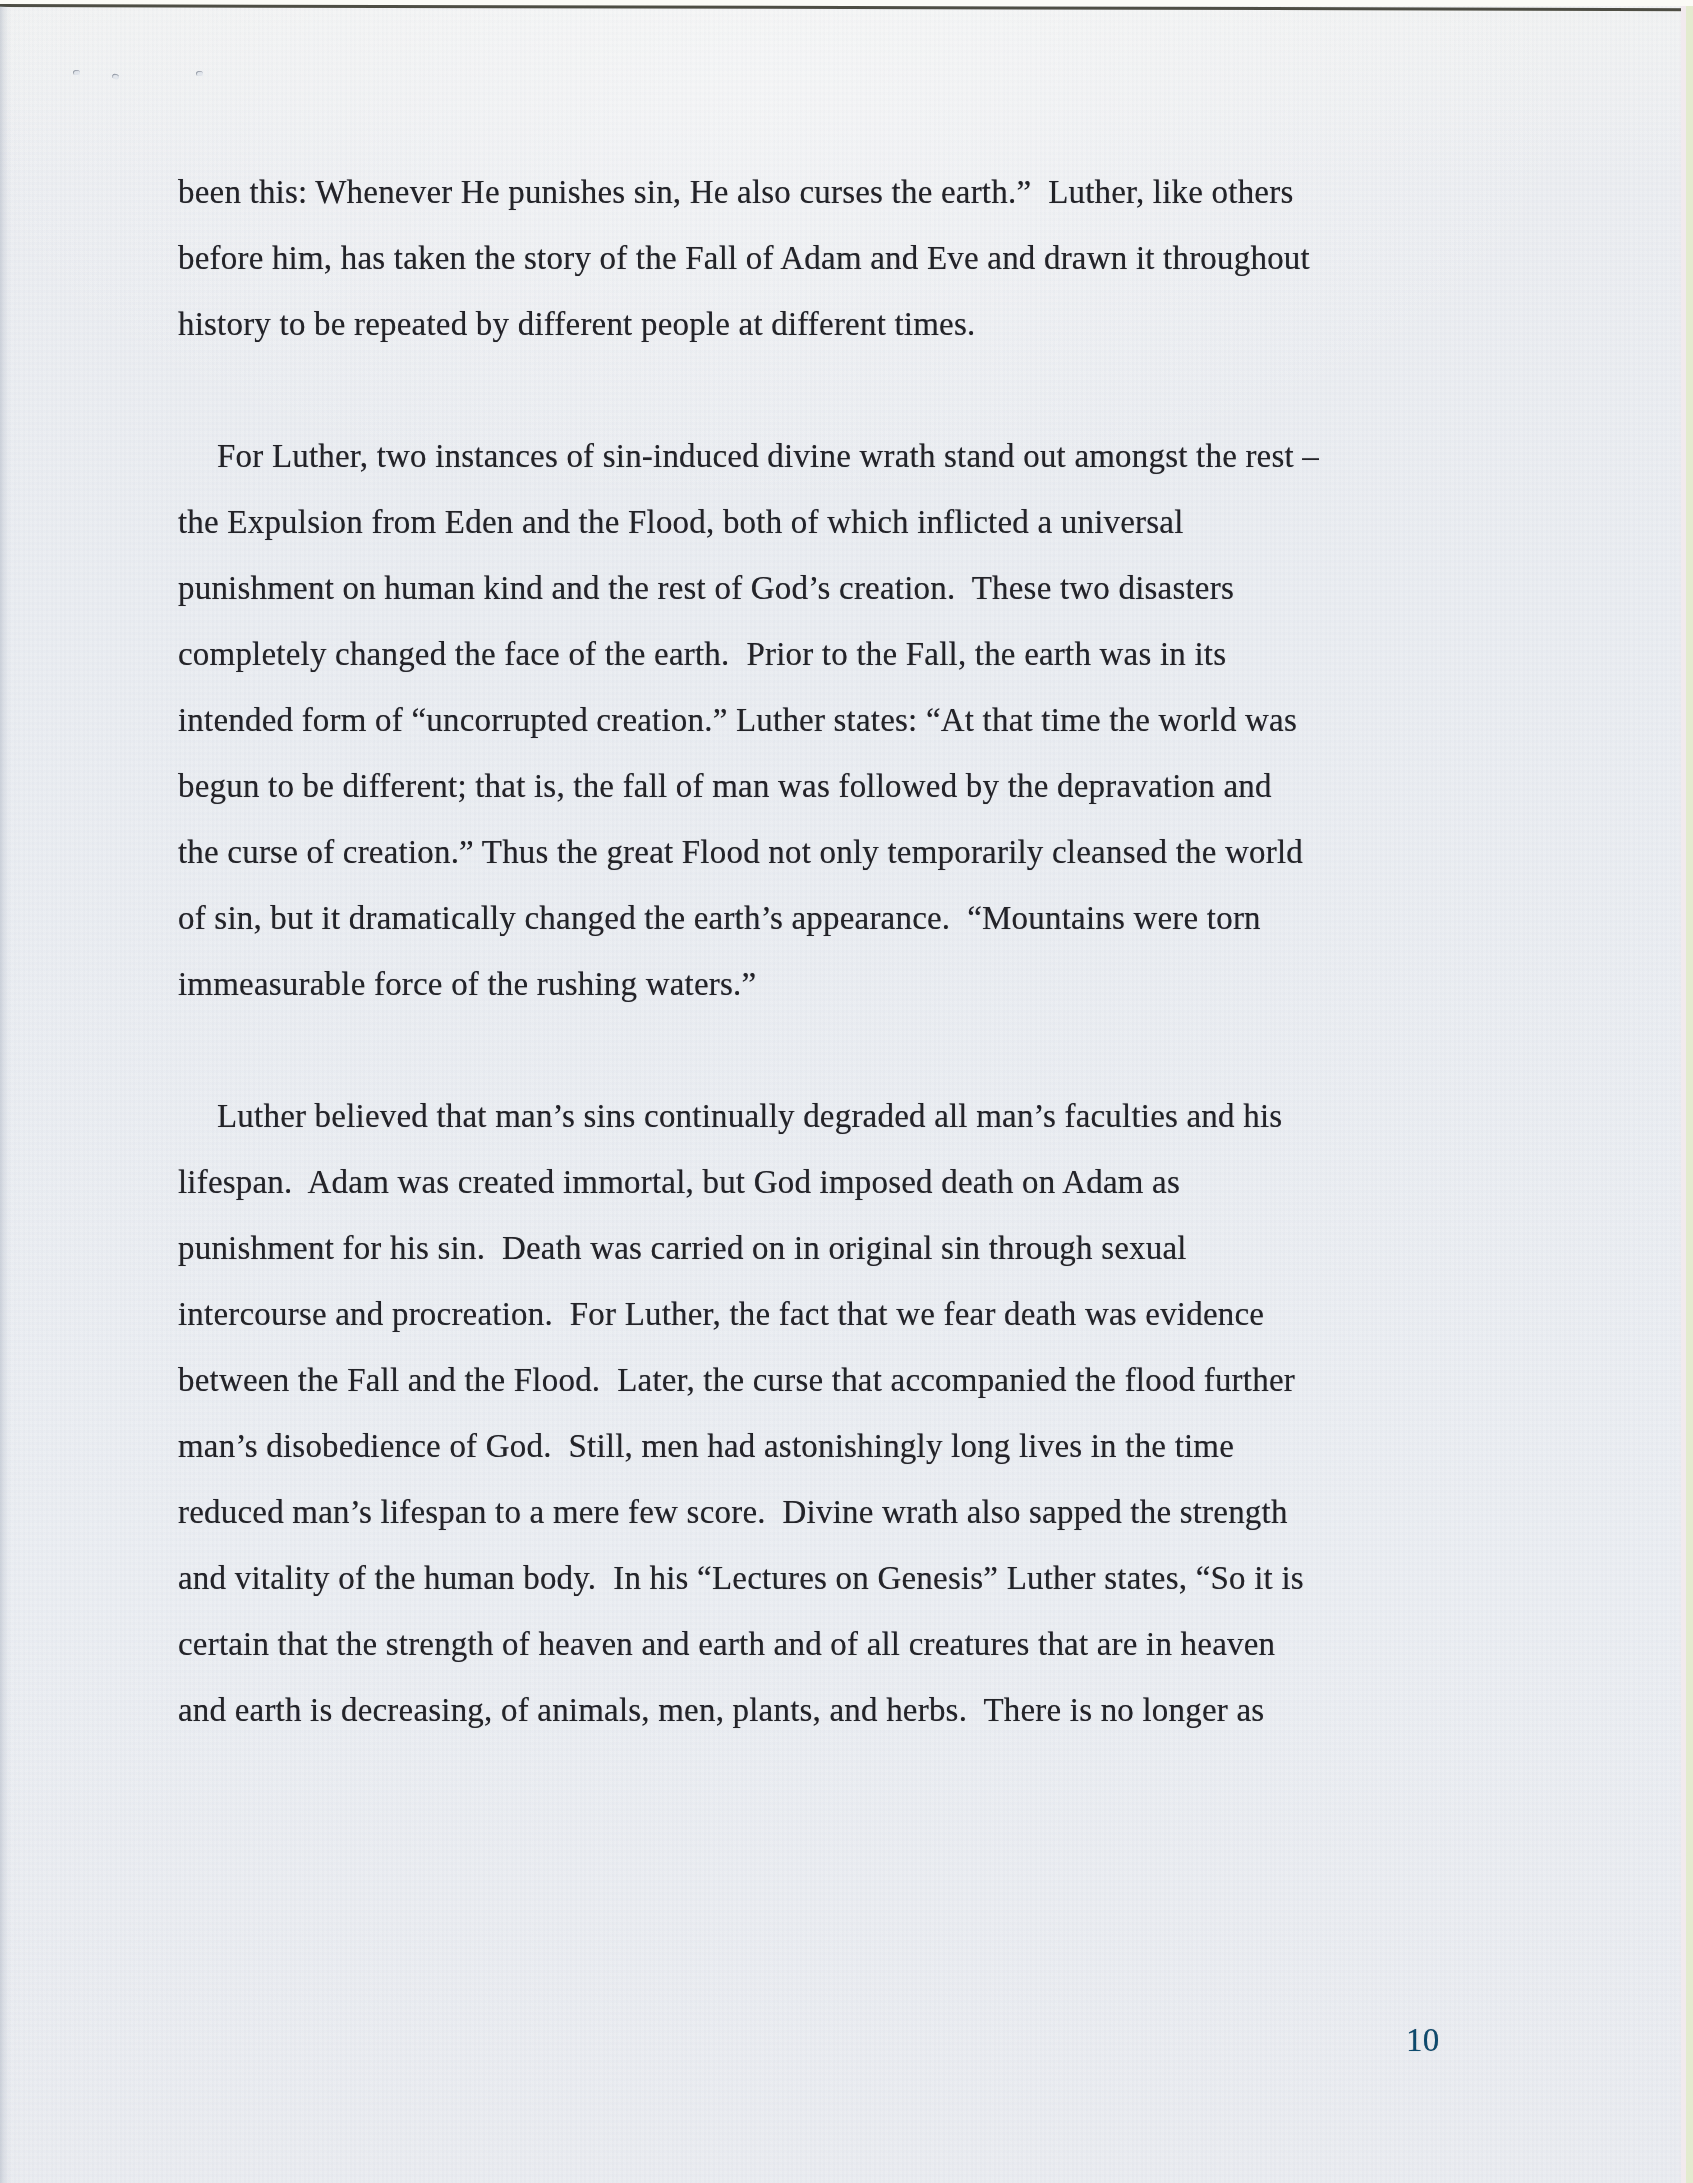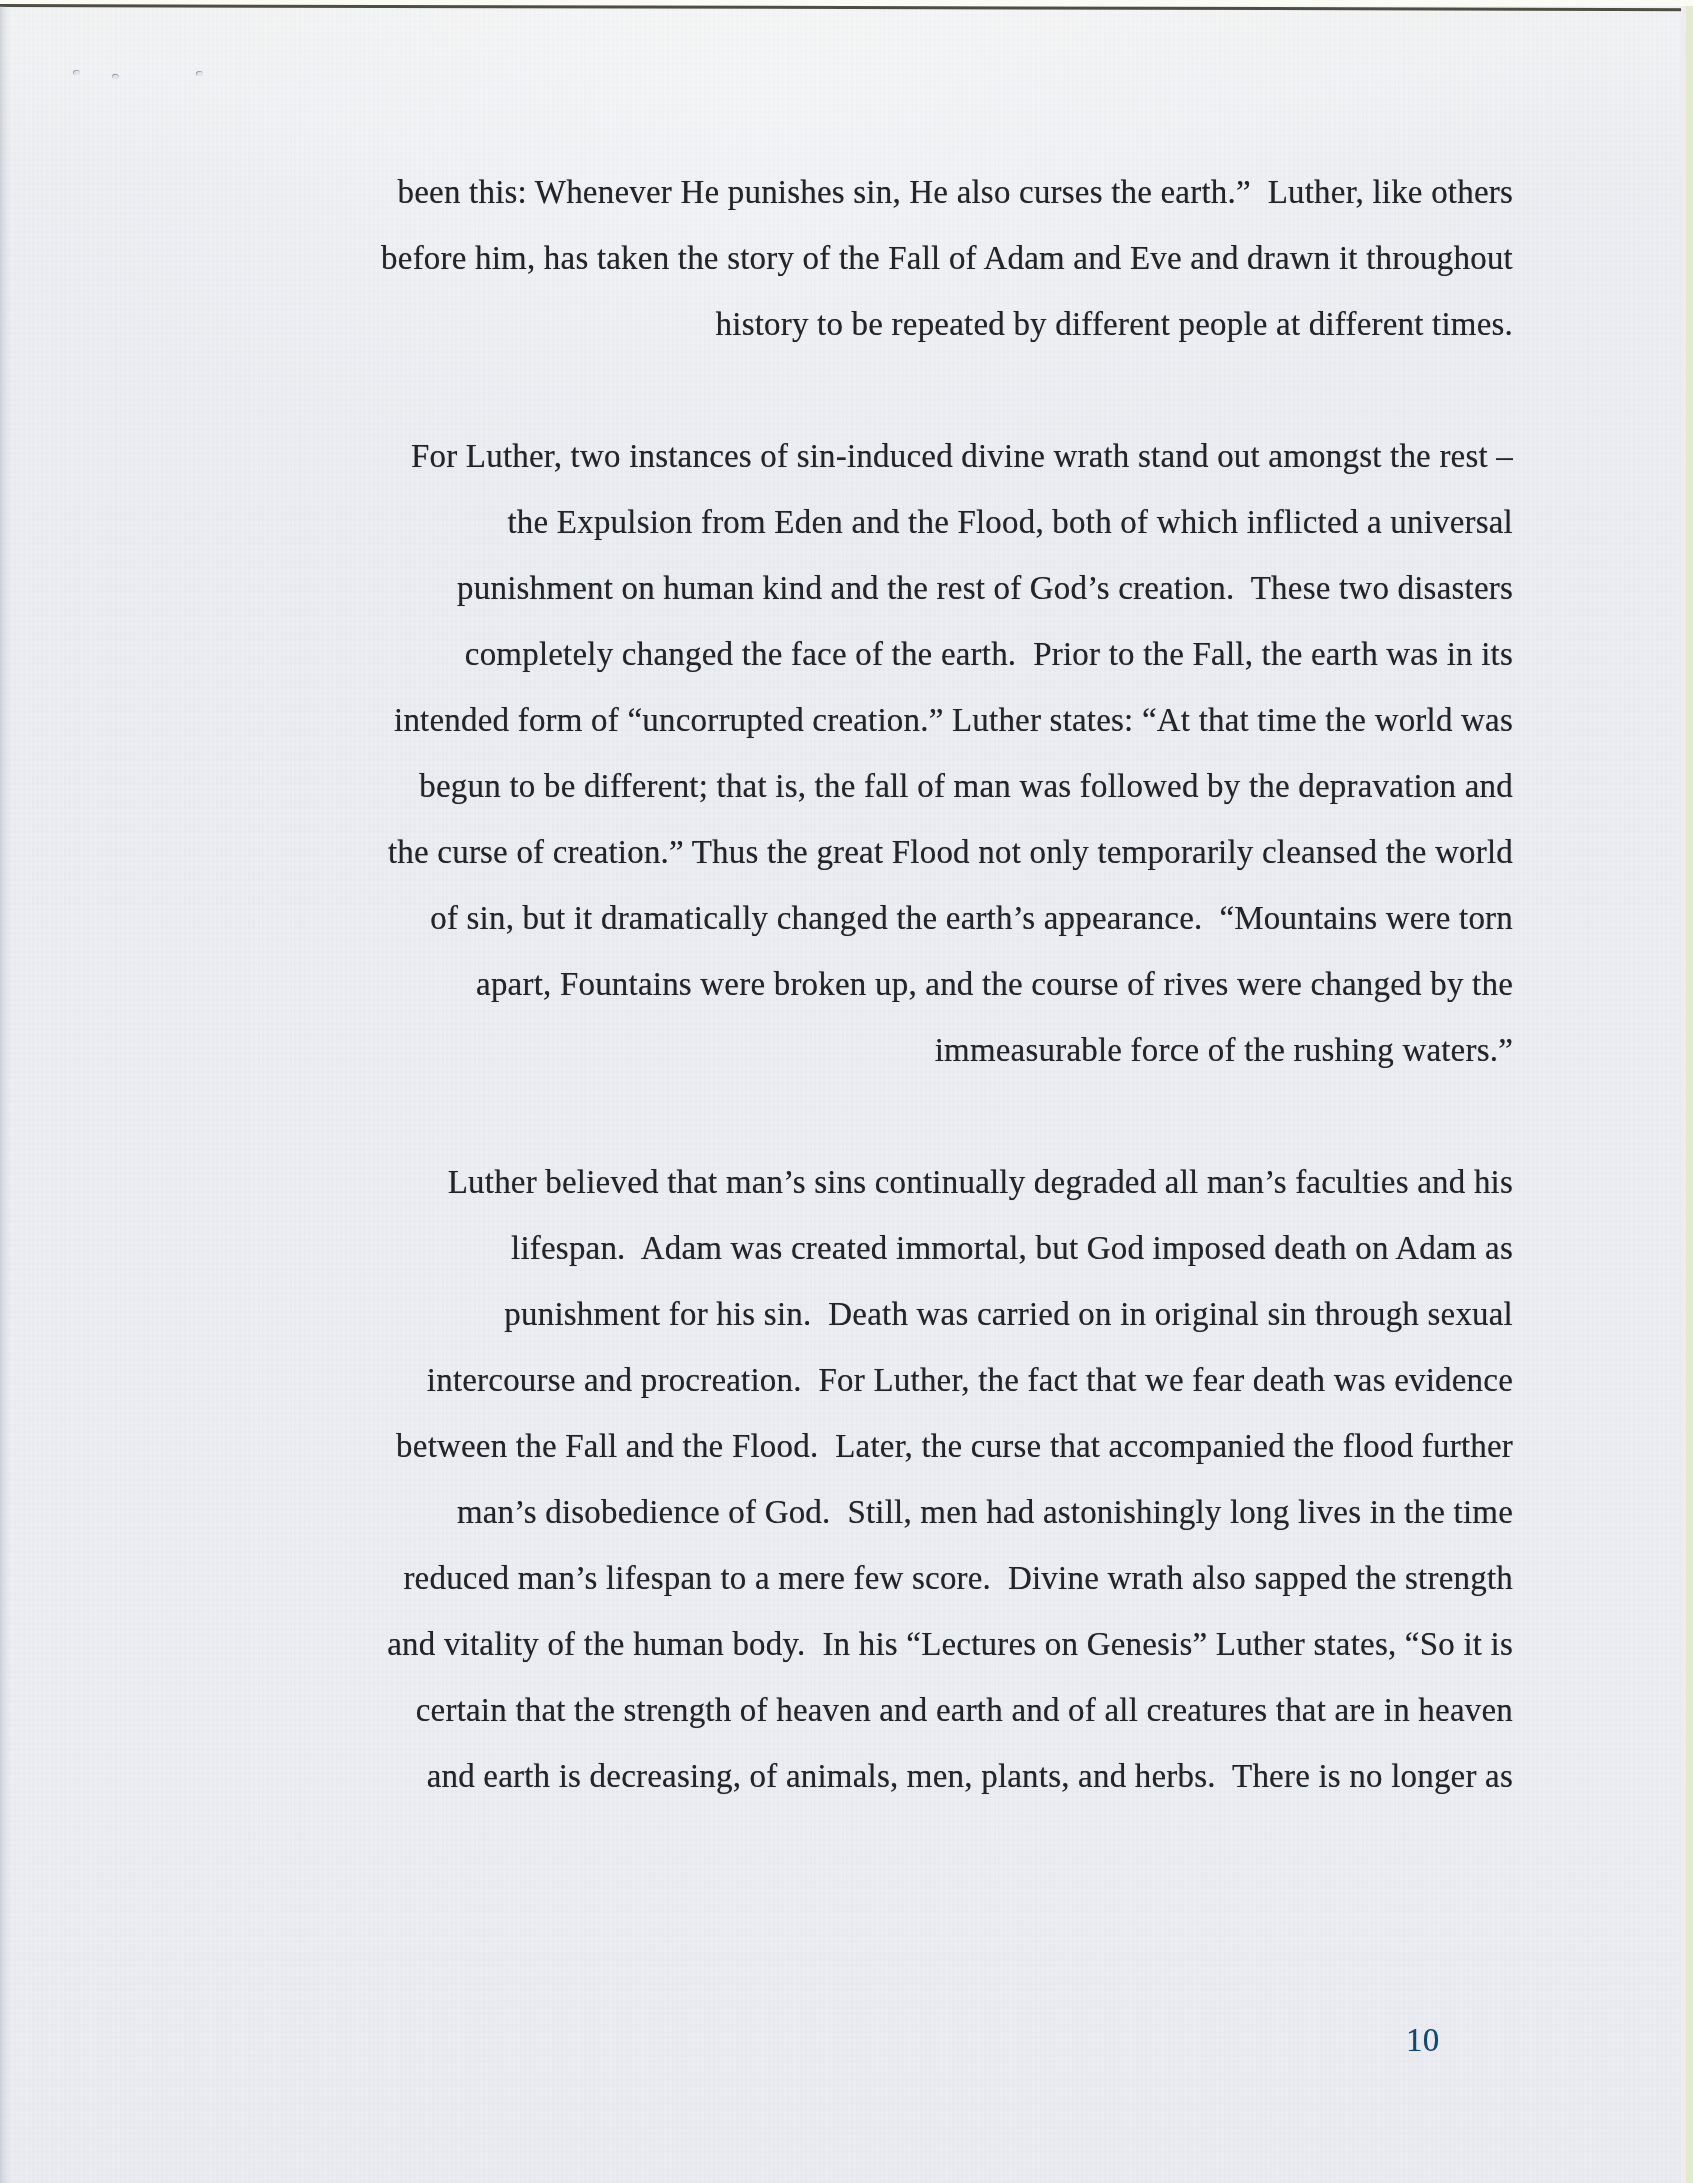--- a/index.html
+++ b/index.html
@@ -108,21 +108,20 @@
     color: #232328;
     font-size: 33px;
     line-height: 66px;
     letter-spacing: 0.2px;
     text-shadow: 0 0 0.7px rgba(35,35,45,0.55);
   }
 
   .text-block p {
     margin: 0 0 66px 0;
     padding: 0;
-    text-align: right;
   }
   .text-block p:last-child { margin-bottom: 0; }
 
   .line {
     display: block;
     white-space: pre;   
   }
   .line.first-indent { padding-left: 39px; }
 
   .page-number {
@@ -161,21 +160,20 @@
 
     <p>
       <span class="line first-indent">For Luther, two instances of sin-induced divine wrath stand out amongst the rest –</span>
       <span class="line">the Expulsion from Eden and the Flood, both of which inflicted a universal</span>
       <span class="line">punishment on human kind and the rest of God’s creation.  These two disasters</span>
       <span class="line">completely changed the face of the earth.  Prior to the Fall, the earth was in its</span>
       <span class="line">intended form of “uncorrupted creation.” Luther states: “At that time the world was</span>
       <span class="line">begun to be different; that is, the fall of man was followed by the depravation and</span>
       <span class="line">the curse of creation.” Thus the great Flood not only temporarily cleansed the world</span>
       <span class="line">of sin, but it dramatically changed the earth’s appearance.  “Mountains were torn</span>
-      <span class="line">apart, Fountains were broken up, and the course of rives were changed by the</span>
       <span class="line">immeasurable force of the rushing waters.”</span>
     </p>
 
     <p>
       <span class="line first-indent">Luther believed that man’s sins continually degraded all man’s faculties and his</span>
       <span class="line">lifespan.  Adam was created immortal, but God imposed death on Adam as</span>
       <span class="line">punishment for his sin.  Death was carried on in original sin through sexual</span>
       <span class="line">intercourse and procreation.  For Luther, the fact that we fear death was evidence</span>
       <span class="line">between the Fall and the Flood.  Later, the curse that accompanied the flood further</span>
       <span class="line">man’s disobedience of God.  Still, men had astonishingly long lives in the time</span>

